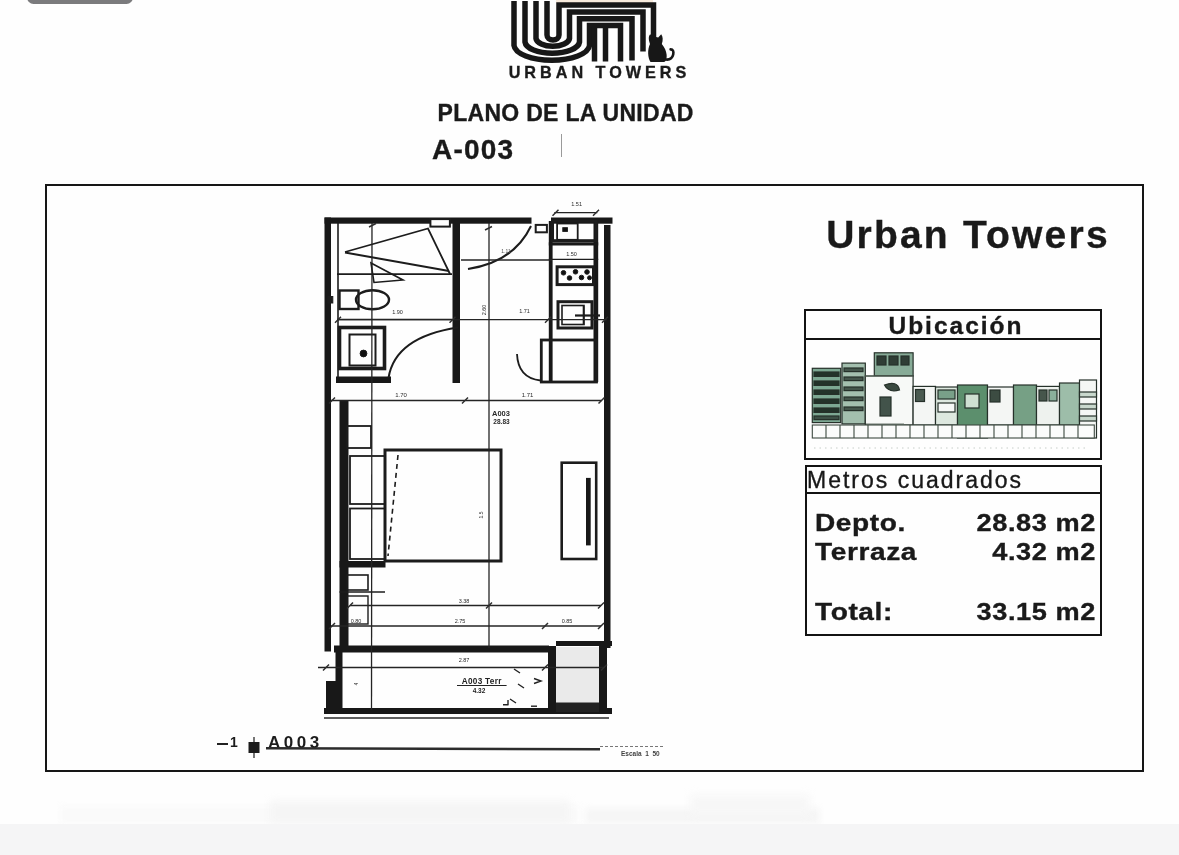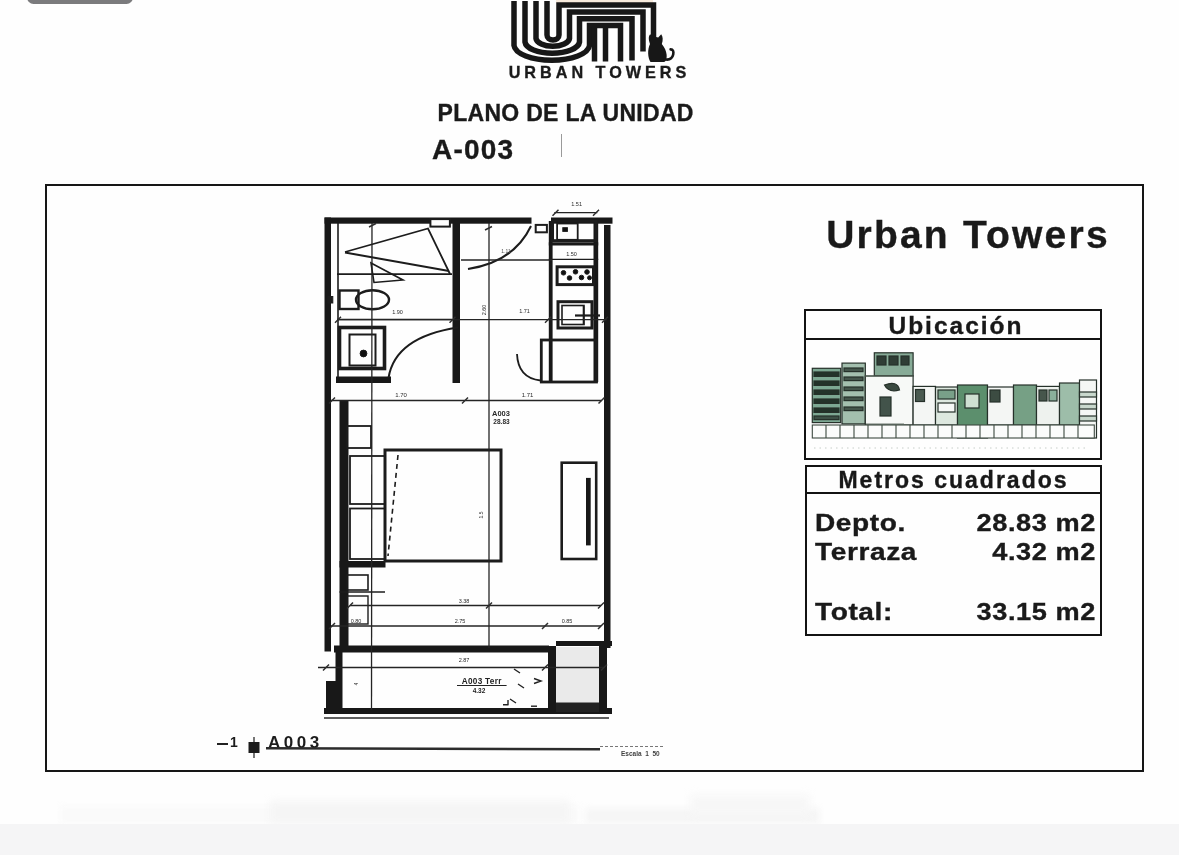--- a/index.html
+++ b/index.html
@@ -90,21 +90,21 @@
       <path d="M20,85 v13 M34,85 v13 M48,85 v13 M62,85 v13 M76,85 v13 M90,85 v13 M104,85 v13 M118,85 v13 M132,85 v13 M146,85 v13 M160,85 v13 M174,85 v13 M188,85 v13 M202,85 v13 M216,85 v13 M230,85 v13 M244,85 v13 M258,85 v13 M272,85 v13"></path>
     </g>
     <g stroke="#5a665c" stroke-width="0.9" fill="none">
       <path d="M59,36 h48 M60,84 h38"></path>
       <path d="M8,108 h275" stroke-dasharray="1.5,4" stroke="#c2cac4"></path>
     </g>
   </svg>
 </div>
 
 <div class="abs" style="left:805px;top:465px;width:293px;height:167px;border:2.5px solid #131313;">
-  <div style="height:25px;border-bottom:2.5px solid #131313;text-align:center;font-weight:bold;-webkit-text-stroke:0.35px #181818;transform:translateZ(0);font-size:23px;color:#181818;line-height:27px;letter-spacing:2px;">Metros cuadrados</div>
+  <div style="height:25px;border-bottom:2.5px solid #131313;font-weight:normal;-webkit-text-stroke:0.35px #181818;transform:translateZ(0);font-size:23px;color:#181818;line-height:27px;letter-spacing:2px;">Metros cuadrados</div>
 </div>
 <div class="abs b" style="left:815px;top:510px;font-size:23px;letter-spacing:0.5px;transform:scaleX(1.22);transform-origin:0 0;">Depto.</div>
 <div class="abs b" style="left:805px;top:510px;width:291px;text-align:right;font-size:23px;letter-spacing:0.5px;transform:scaleX(1.18);transform-origin:100% 0;">28.83 m2</div>
 <div class="abs b" style="left:815px;top:539px;font-size:23px;letter-spacing:0.5px;transform:scaleX(1.22);transform-origin:0 0;">Terraza</div>
 <div class="abs b" style="left:805px;top:539px;width:291px;text-align:right;font-size:23px;letter-spacing:0.5px;transform:scaleX(1.18);transform-origin:100% 0;">4.32 m2</div>
 <div class="abs b" style="left:815px;top:599px;font-size:23px;letter-spacing:0.5px;transform:scaleX(1.22);transform-origin:0 0;">Total:</div>
 <div class="abs b" style="left:805px;top:599px;width:291px;text-align:right;font-size:23px;letter-spacing:0.5px;transform:scaleX(1.18);transform-origin:100% 0;">33.15 m2</div>
 
 <div class="abs" style="left:60px;top:806px;width:520px;height:18px;background:#fafafa;filter:blur(3px);"></div>
 <div class="abs" style="left:270px;top:801px;width:300px;height:23px;background:#f5f5f5;filter:blur(4px);"></div>

